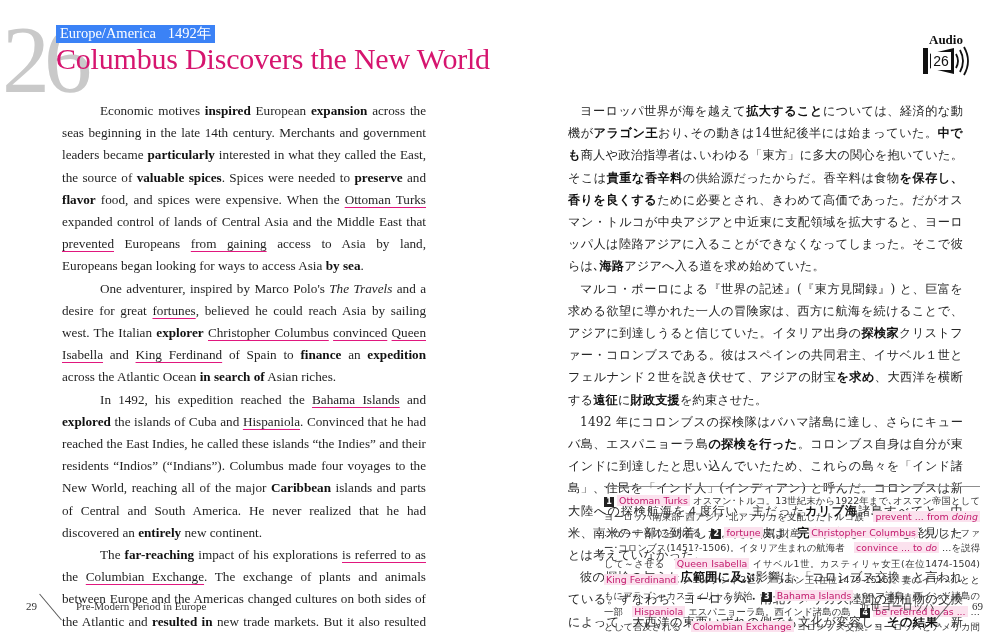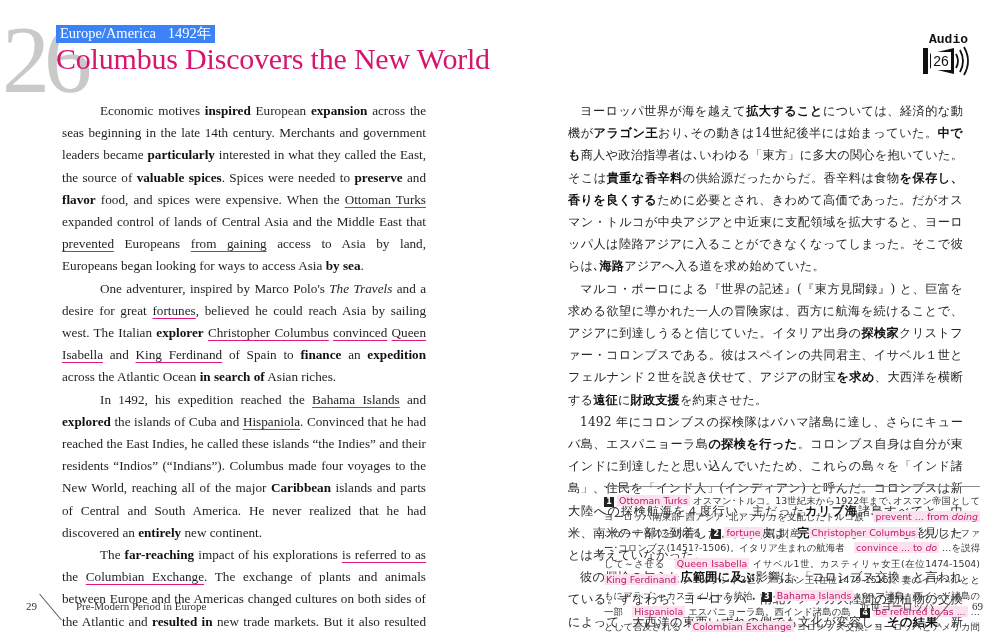--- a/index.html
+++ b/index.html
@@ -43,21 +43,21 @@
   .folio-left .num { position: absolute; left: 0; top: 0; }
   .folio-left .slash { position: absolute; left: 24px; top: -10px; width: 1px; height: 34px; background: #555; transform: rotate(-40deg); transform-origin: center; }
   .folio-left .label { position: absolute; left: 50px; top: 0; }
 
   
   .title-jp {
     position: absolute; left: 66px; top: 36px;
     font-family: "DejaVu Serif", serif; font-size: 23px; line-height: 28px; color: #d6156f; font-weight: bold; white-space: nowrap;
   }
   .audio { position: absolute; left: 423px; top: 24px; width: 50px; height: 48px; }
-  .audio .audio-label { position: absolute; left: 6px; top: 0; font-family: Liberation Mono, monospace; font-weight: bold; font-size: 13px; color: #111; }
+  .audio .audio-label { position: absolute; left: 6px; top: 0; font-family: Liberation Serif, serif; font-weight: bold; font-size: 13px; color: #111; }
   .audio .speaker { position: absolute; left: 0; top: 16px; width: 36px; height: 26px; }
   .audio .speaker .box { position: absolute; left: 0; top: 0; width: 5px; height: 26px; background: #111; }
   .audio .speaker .cone { position: absolute; left: 7px; top: 0; width: 24px; height: 26px; background: #111; clip-path: polygon(0 22%, 100% 0, 100% 100%, 0 78%); }
   .audio .speaker .num { position: absolute; left: 8px; top: 4px; width: 20px; height: 18px; background: #fff; color: #111; font-family: "Liberation Sans", sans-serif; font-size: 14px; line-height: 18px; text-align: center; }
   .audio .waves { position: absolute; left: 30px; top: 14px; width: 18px; height: 30px; }
 
   .jp-body {
     position: absolute; left: 68px; top: 92px; width: 395px;
     font-family: "DejaVu Serif", serif; font-size: 12.2px; line-height: 22.2px; color: #262626; text-align: justify;
     letter-spacing: 0.15px;

